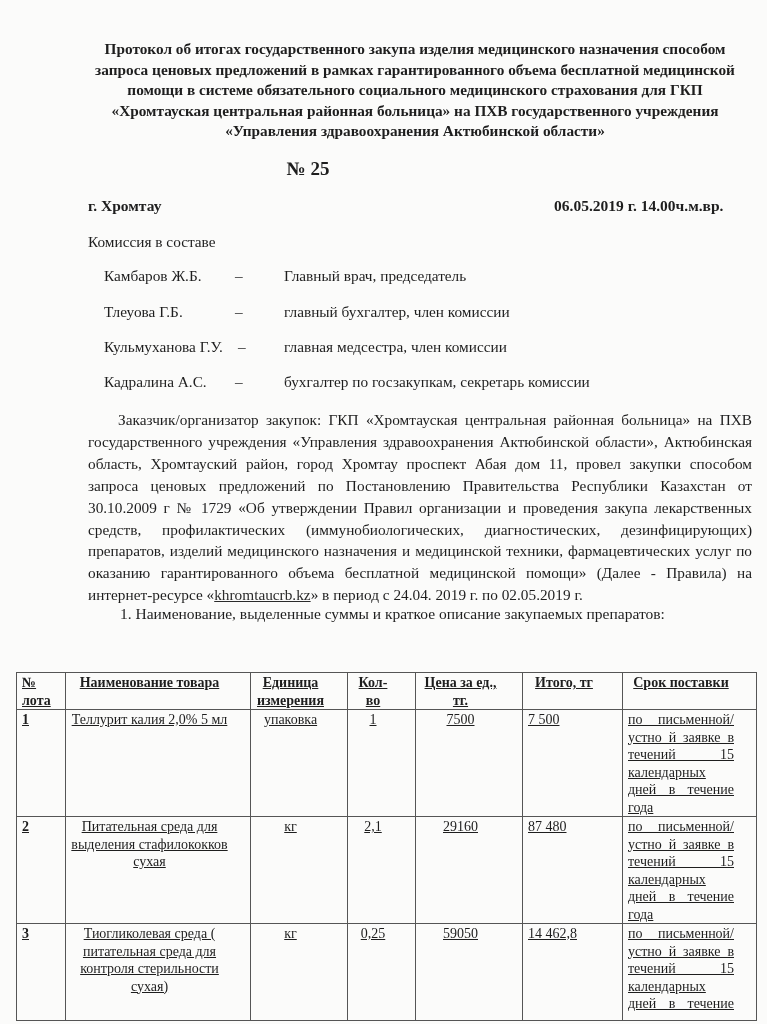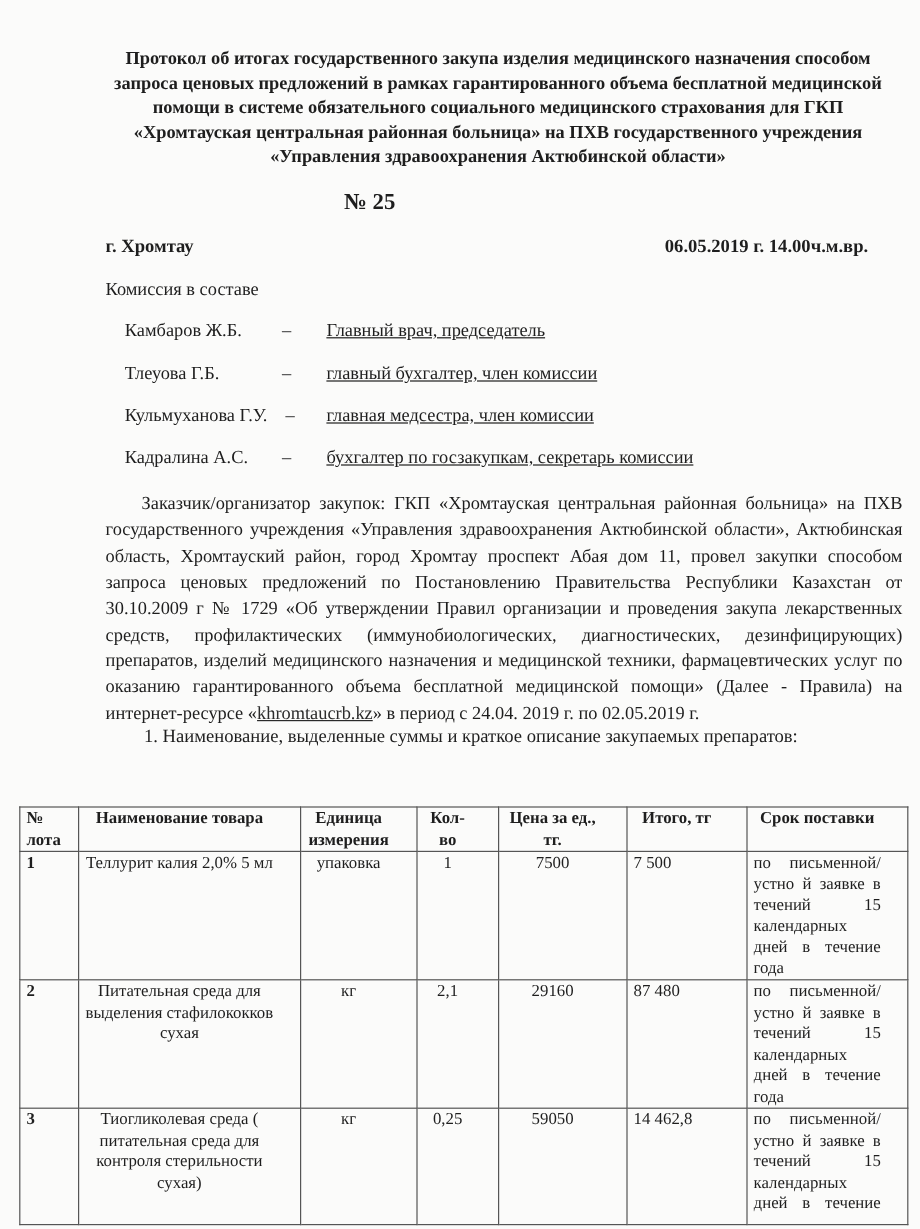--- a/index.html
+++ b/index.html
@@ -18,39 +18,39 @@
   .number {
     position: absolute; left: 0; width: 616px; top: 158px;
     text-align: center; font-weight: bold; font-size: 19px;
   }
   .city { position: absolute; left: 88px; top: 197px; font-weight: bold; font-size: 15.5px; }
   .datetime { position: absolute; left: 554px; top: 197px; font-weight: bold; font-size: 15.5px; }
   .commission-label { position: absolute; left: 88px; top: 233px; font-size: 15.3px; }
   .member { position: absolute; left: 88px; font-size: 15.3px; width: 660px; height: 20px; }
   .member .name { position: absolute; left: 0; margin-left: 16px; }
   .member .dash { position: absolute; left: 147px; }
-  .member .role { position: absolute; left: 184px; text-decoration: underline; }
+  .member .role { position: absolute; left: 196px; }
   .m1 { top: 267px; } .m2 { top: 303px; } .m3 { top: 338px; } .m4 { top: 373px; }
   .m3 .dash { left: 150px; }
   .para {
     position: absolute; left: 88px; top: 409px; width: 664px;
     font-size: 15.3px; line-height: 21.9px; text-align: justify;
     text-indent: 30px;
   }
   .para .link { text-decoration: underline; color: #2b2b2b; }
   .section {
     position: absolute; left: 120px; top: 605px; font-size: 15.5px;
   }
   table.lots {
     position: absolute; left: 16px; top: 672px;
     border-collapse: collapse; font-size: 14px; line-height: 17.5px;
     table-layout: fixed; width: 740px;
   }
   table.lots th, table.lots td {
-    border: 1.2px solid #555; vertical-align: top; padding: 1px 22px 0 5px;
+    border: 1.2px solid #555; vertical-align: top; padding: 1px 22px 0 5px; text-decoration: underline;
   }
   table.lots th { font-weight: bold; text-align: center; height: 35px; }
   table.lots th.c-no { text-align: left; }
   td.c-no { font-weight: bold; text-align: left; }
   td.c-name, td.c-unit, td.c-qty, td.c-price { text-align: center; }
   td.c-total { text-align: left; }
   td.c-term { text-align: justify; text-align-last: left; }
   tr.r1 td { height: 104px; } tr.r2 td { height: 104px; } tr.r3 td { height: 95px; }
   .term-wrap { overflow: hidden; }
   tr.r3 .term-wrap { height: 93px; }

